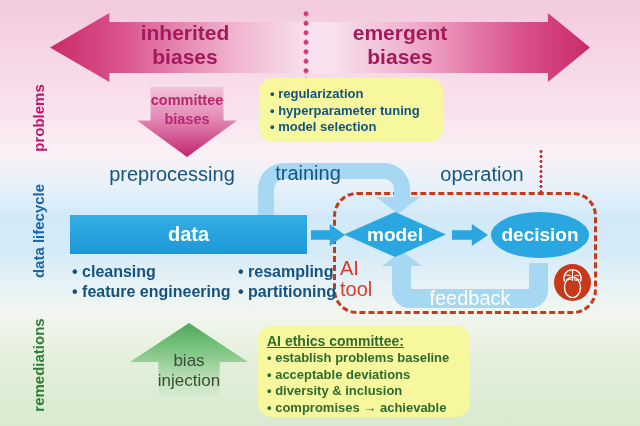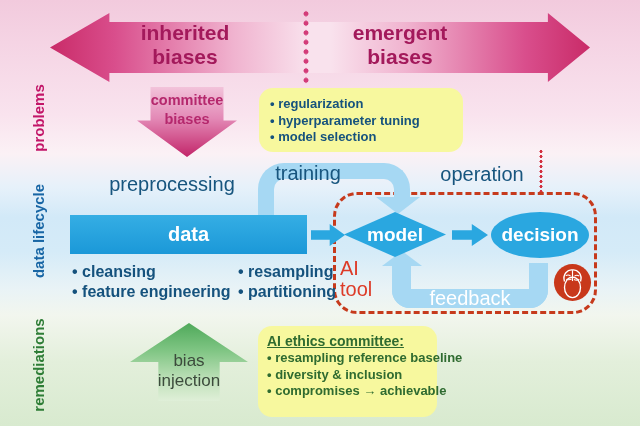--- a/index.html
+++ b/index.html
@@ -31,23 +31,23 @@
   .dotted-divider{left:303px;top:9px;width:6px;height:76px;
     background-image:radial-gradient(circle at 50% 50%, #D33C79 2.2px, rgba(0,0,0,0) 2.8px);
     background-size:6px 9.5px;}
   
   .injected-arrow{left:137px;top:87px;width:100px;height:70px;
     clip-path:polygon(13.5% 0,86.5% 0,86.5% 48%,100% 48%,50% 100%,0 48%,13.5% 48%);
     background:linear-gradient(180deg,#F2C3DA 0%,#E389B6 45%,#C22569 100%);}
   .injected-text{left:137px;top:91px;width:100px;font-size:14.5px;font-weight:bold;color:#B5286D;line-height:19px;}
   
   .note{background:#F7F89E;border-radius:14px;box-sizing:border-box;}
-  .note1{left:259px;top:88px;width:204px;height:64px;padding:8px 0 0 11px;}
+  .note1{left:259px;top:78px;width:184px;height:64px;padding:8px 0 0 11px;}
   .note1 .bullet-item{font-size:13px;font-weight:bold;color:#15527D;line-height:16.5px;white-space:nowrap;}
-  .note2{left:258px;top:326px;width:179px;height:91px;padding:7px 0 0 9px;}
+  .note2{left:258px;top:326px;width:212px;height:91px;padding:7px 0 0 9px;}
   .note2-title{font-size:14px;font-weight:bold;color:#2F6B30;text-decoration:underline;line-height:17px;white-space:nowrap;}
   .note2 .bullet-item{font-size:13px;font-weight:bold;color:#2F6B30;line-height:16.5px;white-space:nowrap;}
   
   .biased{left:500px;top:110px;width:87px;height:38px;border-radius:50%;
     background:radial-gradient(ellipse at 50% 35%,#DB3F7E 0%,#CF2367 75%);
     color:#fff;font-size:18px;line-height:38px;}
   .dotted-conn{left:539px;top:149px;width:4px;height:44px;
     background-image:radial-gradient(circle at 50% 50%, #D2303F 1.3px, rgba(0,0,0,0) 1.8px);
     background-size:4px 5px;}
   
@@ -121,21 +121,21 @@
   <div class="abs note note1">
     <div>
         <div class="bullet-item">• regularization</div>
         <div class="bullet-item">• hyperparameter tuning</div>
         <div class="bullet-item">• model selection</div>
       </div>
   </div>
 
   <div class="abs dotted-conn"></div>
 
-  <div class="abs stage-label ctr" style="left:92px;top:173px;width:160px;">preprocessing</div>
+  <div class="abs stage-label ctr" style="left:92px;top:163px;width:160px;">preprocessing</div>
   <div class="abs stage-label ctr" style="left:238px;top:162px;width:140px;">training</div>
   <div class="abs stage-label ctr" style="left:412px;top:163px;width:140px;">operation</div>
 
   <div class="abs arch"></div>
   <div class="abs arch-leg"></div>
   <div class="abs arch-head"></div>
 
   <div class="abs dashed-box"></div>
 
   <div class="abs data-rect ctr">data</div>
@@ -170,19 +170,20 @@
       <div class="bullet-item">• partitioning</div>
     </div>
 
   <div class="abs green-arrow"></div>
   <div class="abs green-text ctr pre">bias
 injection</div>
 
   <div class="abs note note2">
     <div class="note2-title">AI ethics committee:</div>
     <div>
-        <div class="bullet-item">• resampling reference baseline</div>
+        <div class="bullet-item">• establish problems baseline</div>
+        <div class="bullet-item">• acceptable deviations</div>
         <div class="bullet-item">• diversity &amp; inclusion</div>
         <div class="bullet-item">• compromises → achievable</div>
       </div>
   </div>
 
 </div>
 
 </body></html>

